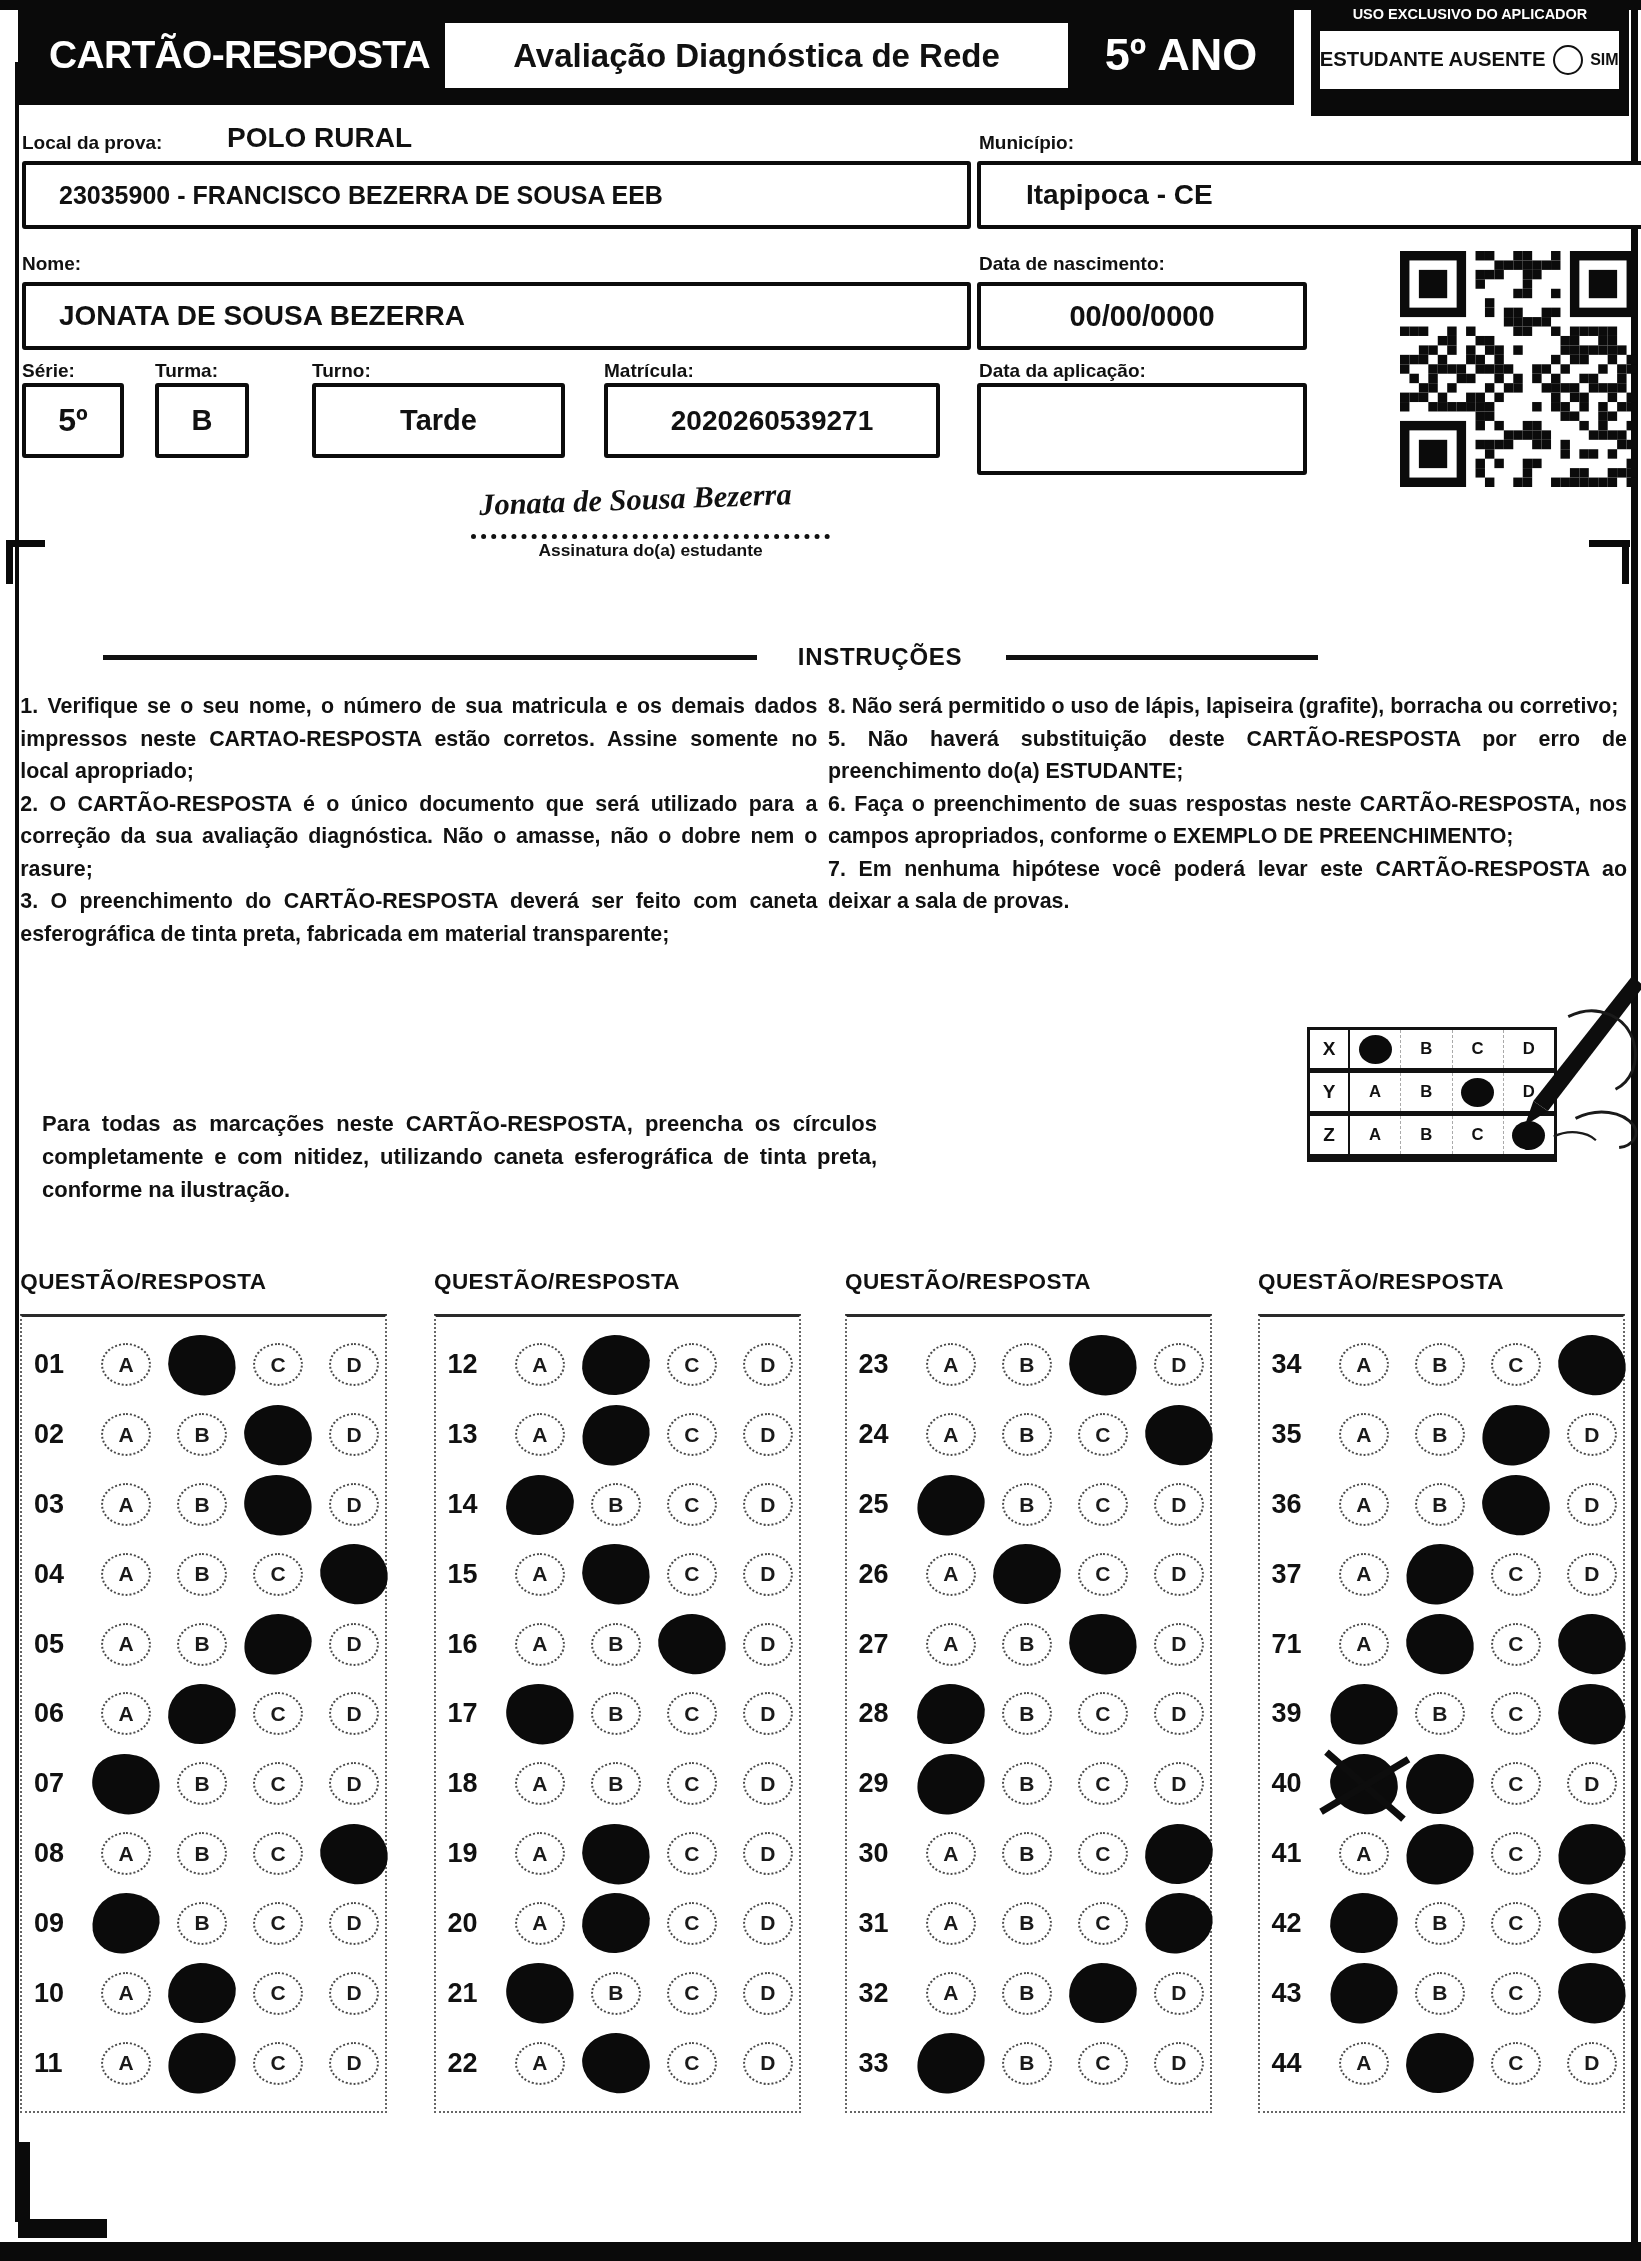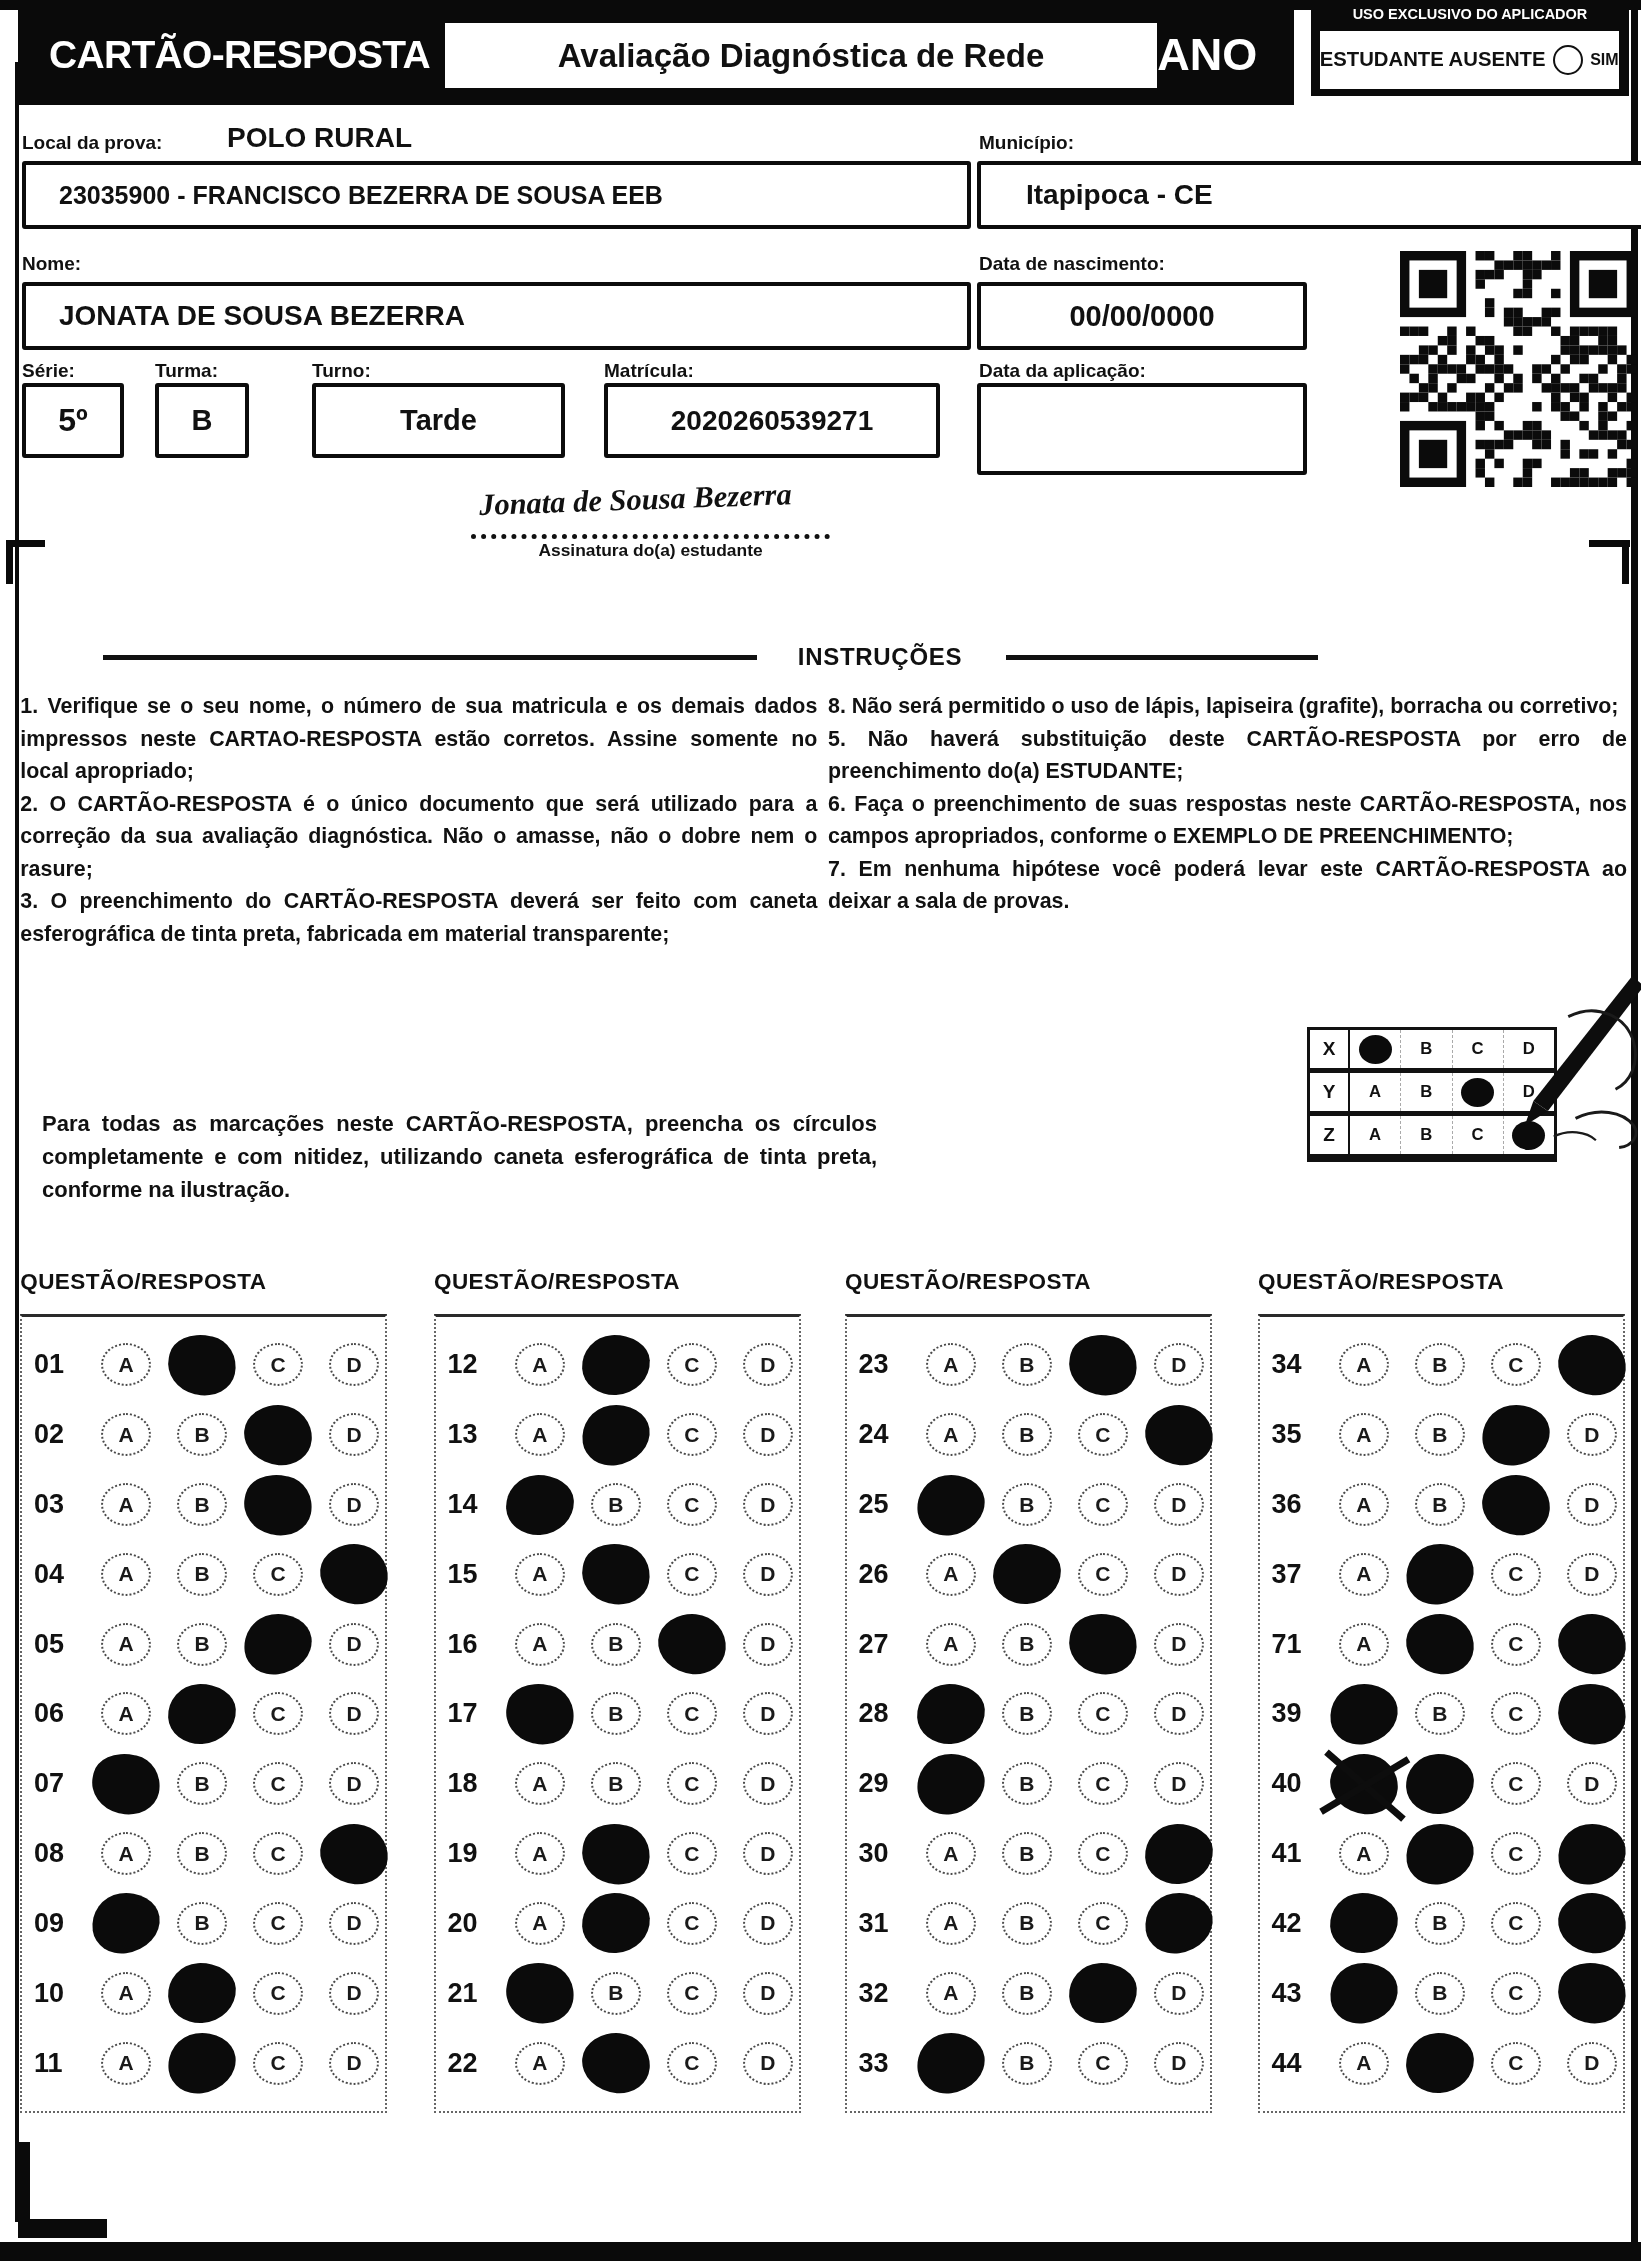--- a/index.html
+++ b/index.html
@@ -3,26 +3,26 @@
 <meta charset="utf-8">
 <style>
   html,body{margin:0;padding:0;background:#e8e8e8;}
   .page{position:relative;width:1641px;height:2261px;background:#ffffff;overflow:hidden;
         font-family:"Liberation Sans", sans-serif;color:#111;}
   .abs{position:absolute;}
   
   .hdr-title{left:18px;top:5.8px;width:1276px;height:99px;background:#0a0a0a;}
   .hdr-title .t1{position:absolute;left:22px;top:0;width:399px;height:99px;display:flex;align-items:center;justify-content:center;
      color:#fff;font-size:39px;font-weight:700;letter-spacing:-0.7px;}
-  .hdr-sub{position:absolute;left:427px;top:17.4px;width:712px;height:65px;background:#fff;display:flex;align-items:center;justify-content:center;
+  .hdr-sub{position:absolute;left:427px;top:17.4px;width:623px;height:65px;background:#fff;display:flex;align-items:center;justify-content:center;
      font-size:33px;font-weight:700;}
   .hdr-grade{position:absolute;left:1050px;top:0;width:226px;height:99px;display:flex;align-items:center;justify-content:center;
      color:#fff;font-size:45px;font-weight:700;}
   .top-strip{left:0;top:0;width:1641px;height:10.2px;background:#0a0a0a;}
-  .aplicador{left:1311px;top:0;width:318px;height:96px;background:#0a0a0a;}
+  .aplicador{left:1311px;top:0;width:318px;height:116px;background:#0a0a0a;}
   .aplicador .head{position:absolute;left:0;top:5.8px;width:100%;text-align:center;color:#fff;font-size:14.5px;font-weight:700;}
   .aplicador .inner{position:absolute;left:8.7px;top:30.5px;width:299px;height:58px;background:#fff;display:flex;align-items:center;justify-content:center;gap:7.3px;}
   .aplicador .inner .lblx{font-size:20.3px;font-weight:700;}
   .circ{display:inline-block;width:26px;height:26px;border:2.2px solid #111;border-radius:50%;background:#fff;}
   .aplicador .sim{font-size:16px;font-weight:700;}
   
   .lbl{position:absolute;font-size:19px;font-weight:700;}
   .bigval{position:absolute;font-size:28px;font-weight:700;}
   .fbox{position:absolute;border:4.4px solid #0c0c0c;border-radius:2.9px;background:#fff;display:flex;align-items:center;font-weight:700;}
   .padl{padding-left:33px;}

